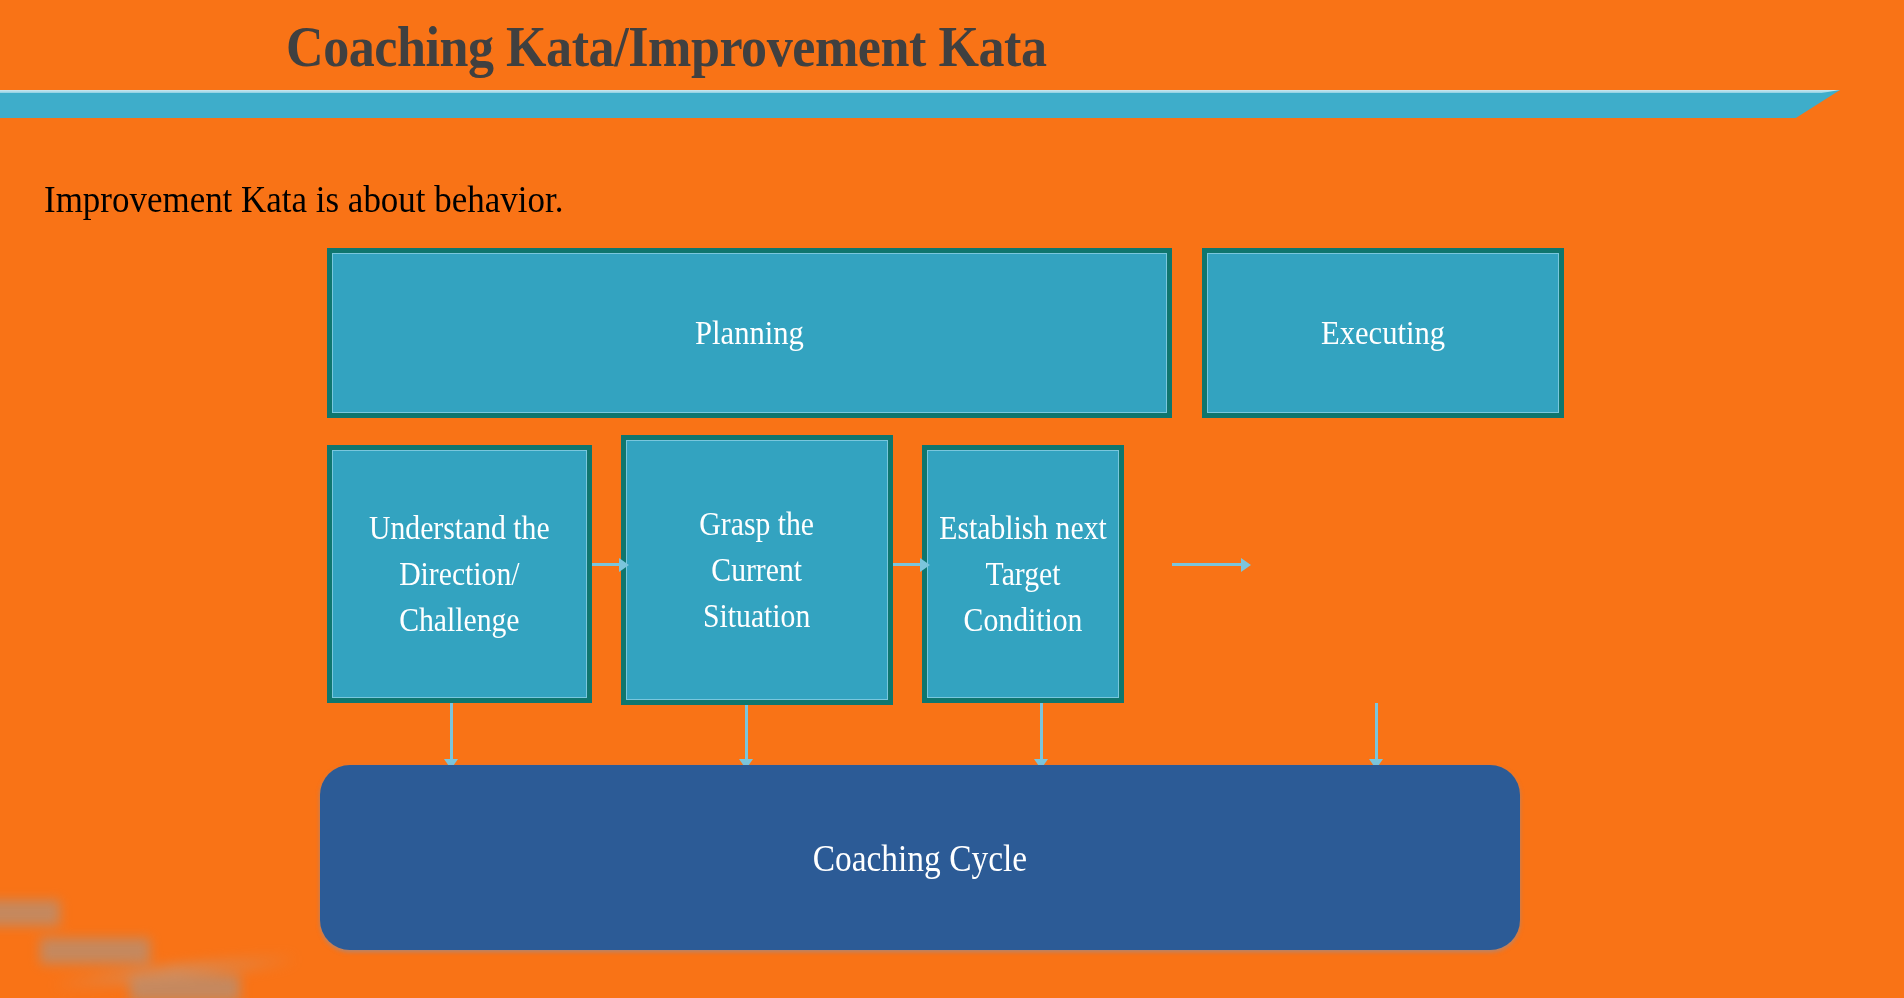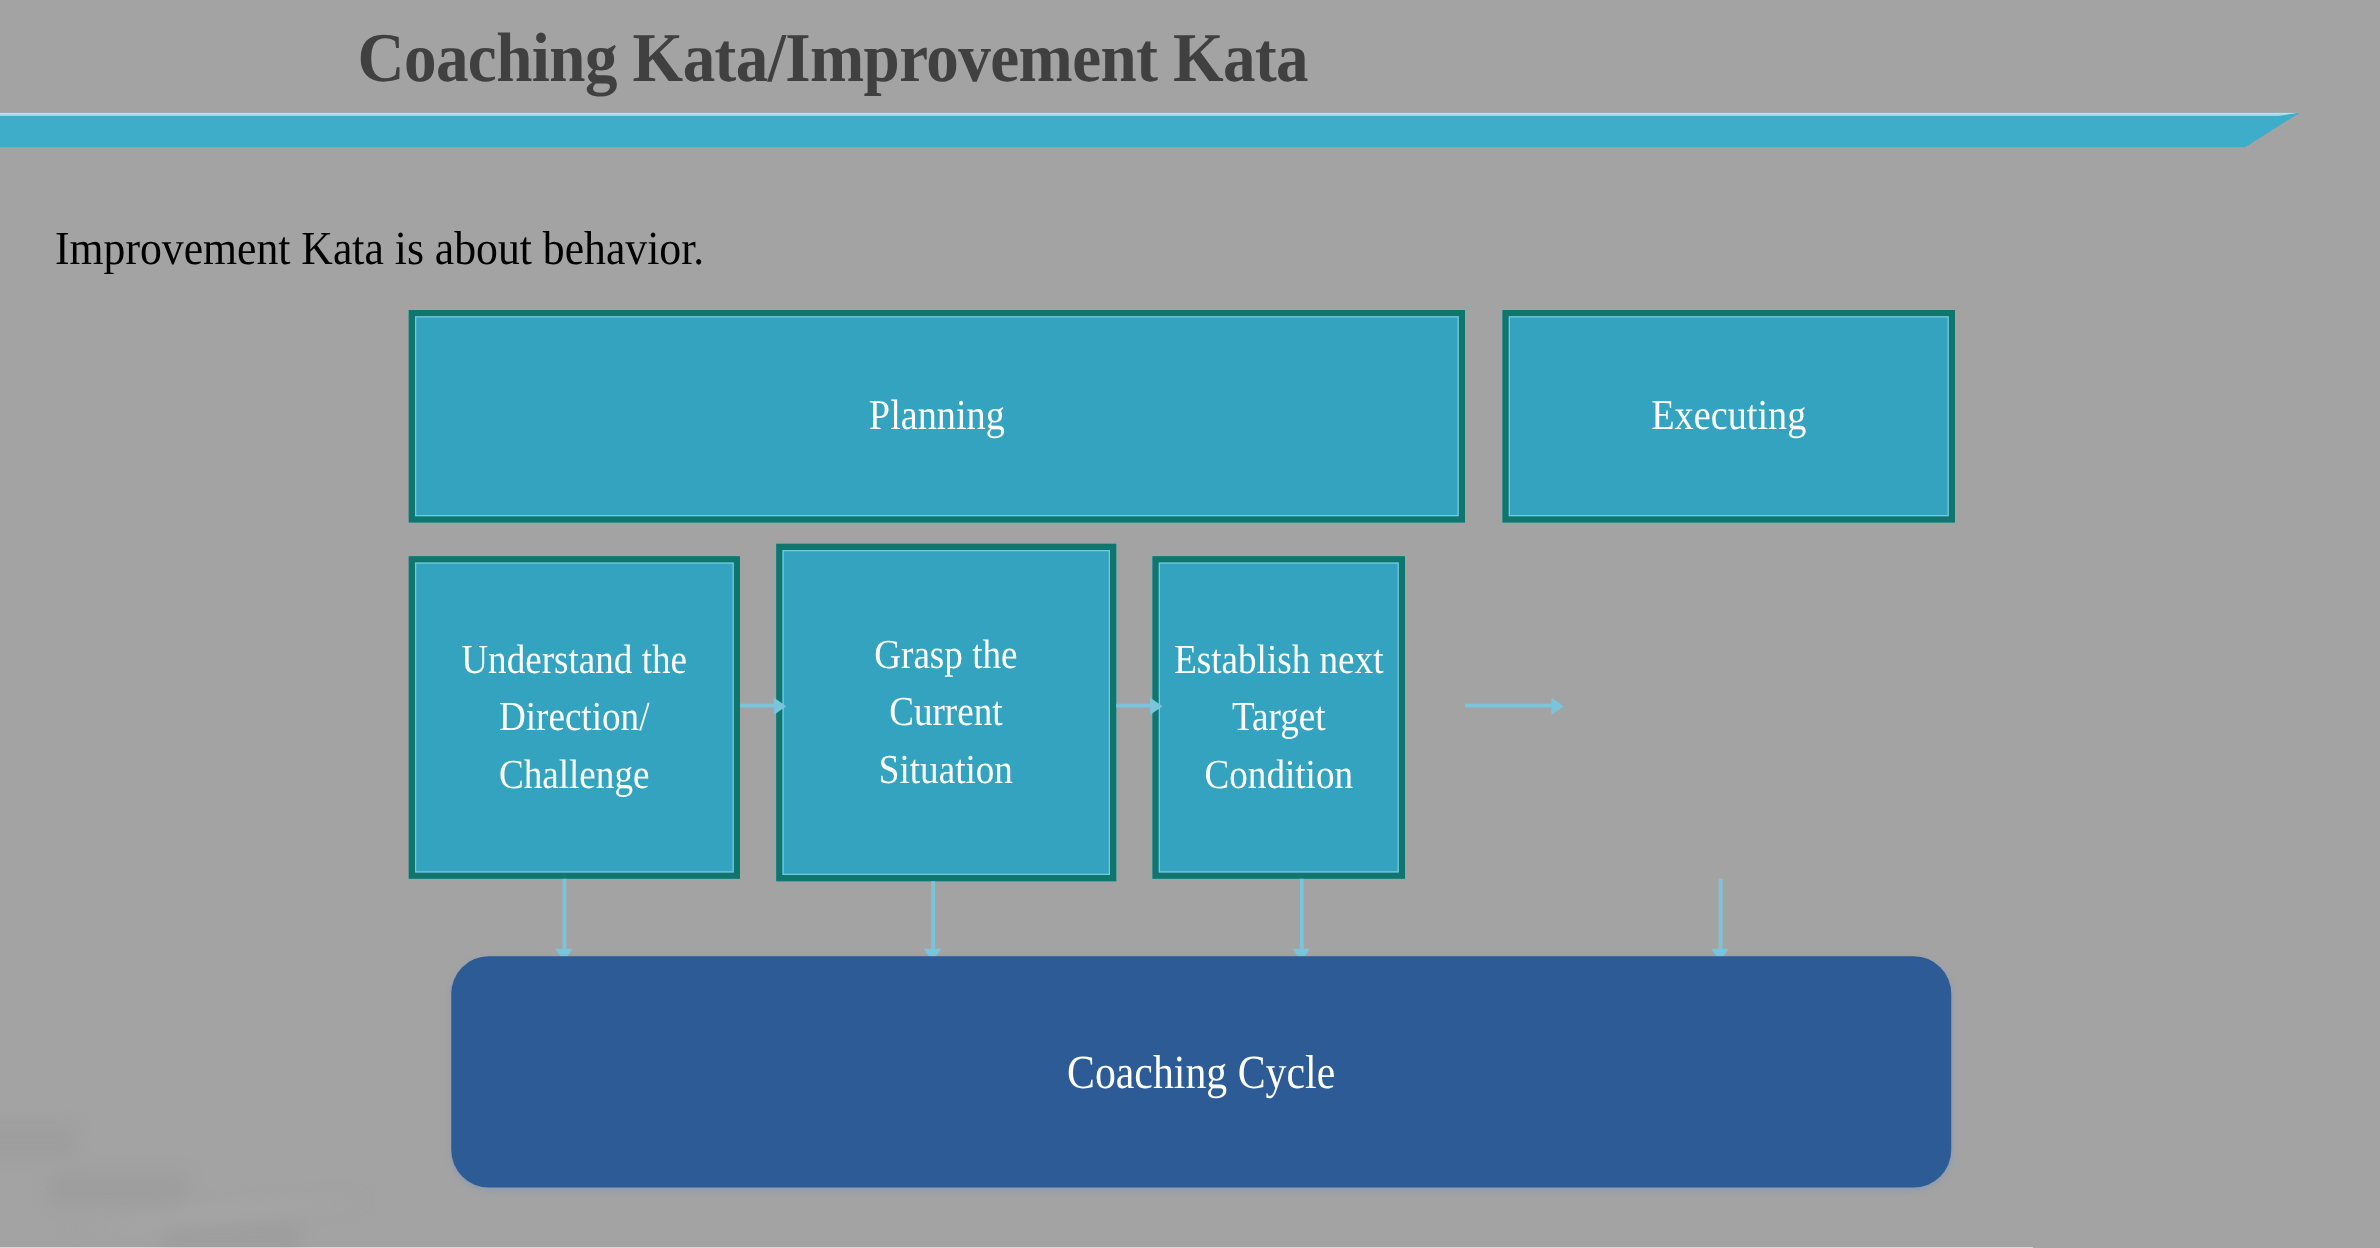--- a/index.html
+++ b/index.html
@@ -7,21 +7,21 @@
     padding: 0;
     background: #ffffff;
   }
   body {
     font-family: "Liberation Serif", "DejaVu Serif", serif;
   }
   .slide {
     position: relative;
     width: 1904px;
     height: 998px;
-    background: #a3a3a3;
+    background: #f97316;
     overflow: hidden;
   }
 
   
   .title {
     position: absolute;
     left: 286px;
     top: 12px;
     width: 1200px;
     font-family: "Liberation Serif", "DejaVu Serif", serif;
@@ -161,21 +161,20 @@
     height: 185px;
     background: #2C5B96;
     border-radius: 30px;
     box-shadow: 0 2px 4px rgba(120,150,190,0.55);
     display: flex;
     align-items: center;
     justify-content: center;
     color: #ffffff;
     font-family: "Liberation Serif", "DejaVu Serif", serif;
     font-size: 38px;
-    margin-left: 41px;
   }
   #coaching-cycle .label { transform: scaleX(0.88); }
 
   
   .watermark {
     position: absolute;
     left: -10px;
     bottom: -8px;
     width: 320px;
     height: 120px;

